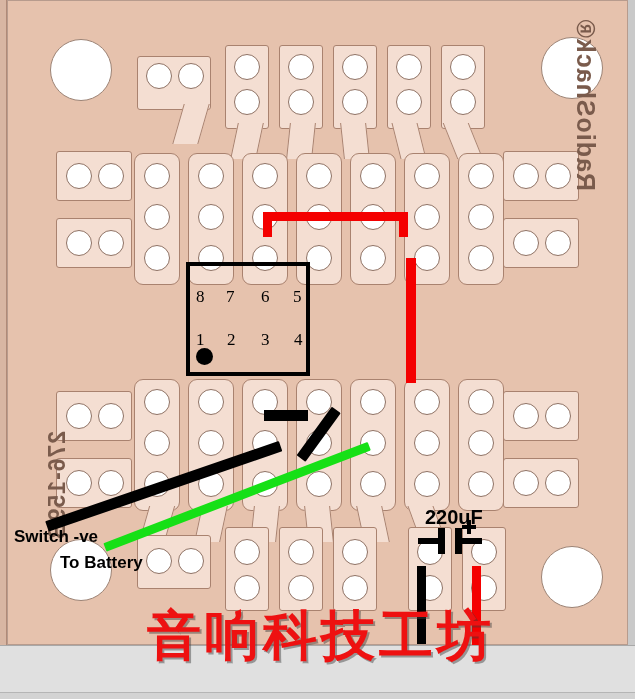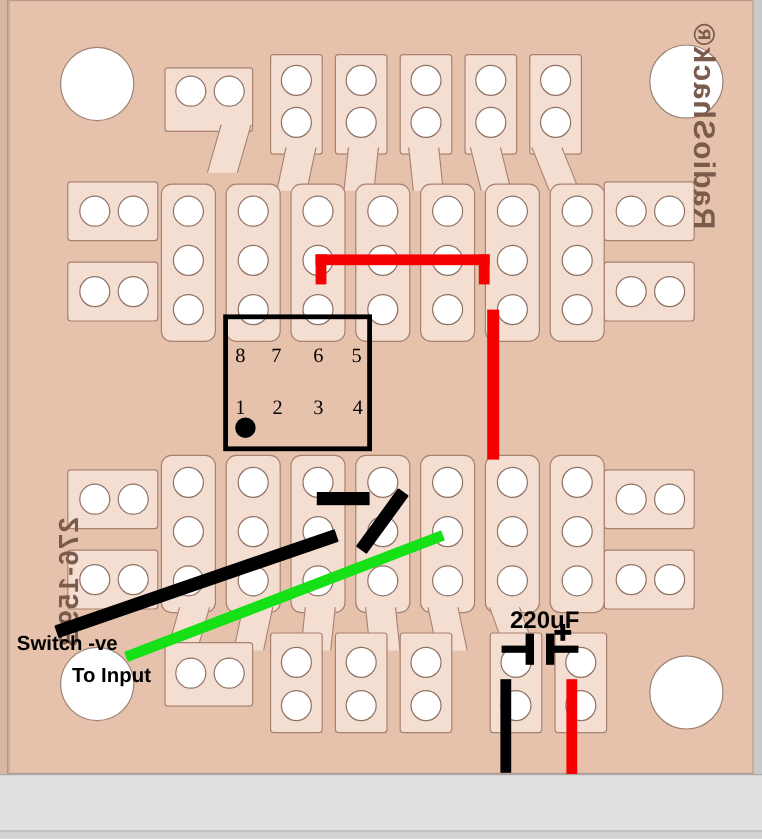--- a/index.html
+++ b/index.html
@@ -381,20 +381,21 @@
   <div class="diag greenwire" style="left:105px;top:543px;width:283px;height:9px;transform:rotate(-21deg);"></div>
 
   <div id="cap-lead-l"></div>
   <div id="cap-plate-a"></div>
   <div id="cap-plate-b"></div>
   <div id="cap-lead-r"></div>
   <div id="cap-plus-v"></div>
   <div id="cap-plus-h"></div>
 
   <div class="anno" id="lbl-input-ve">Switch -ve</div>
-  <div class="anno" id="lbl-to-switch">To Input</div>
+  <div class="anno" id="lbl-to-switch">To Battery</div>
   <div class="anno" id="lbl-220uf">220uF</div>
 
   <div id="bottom-band"></div>
   <div id="bottom-shadow"></div>
 
+  <div id="watermark">音响科技工坊</div>
 
 </div>
 
 </body></html>

